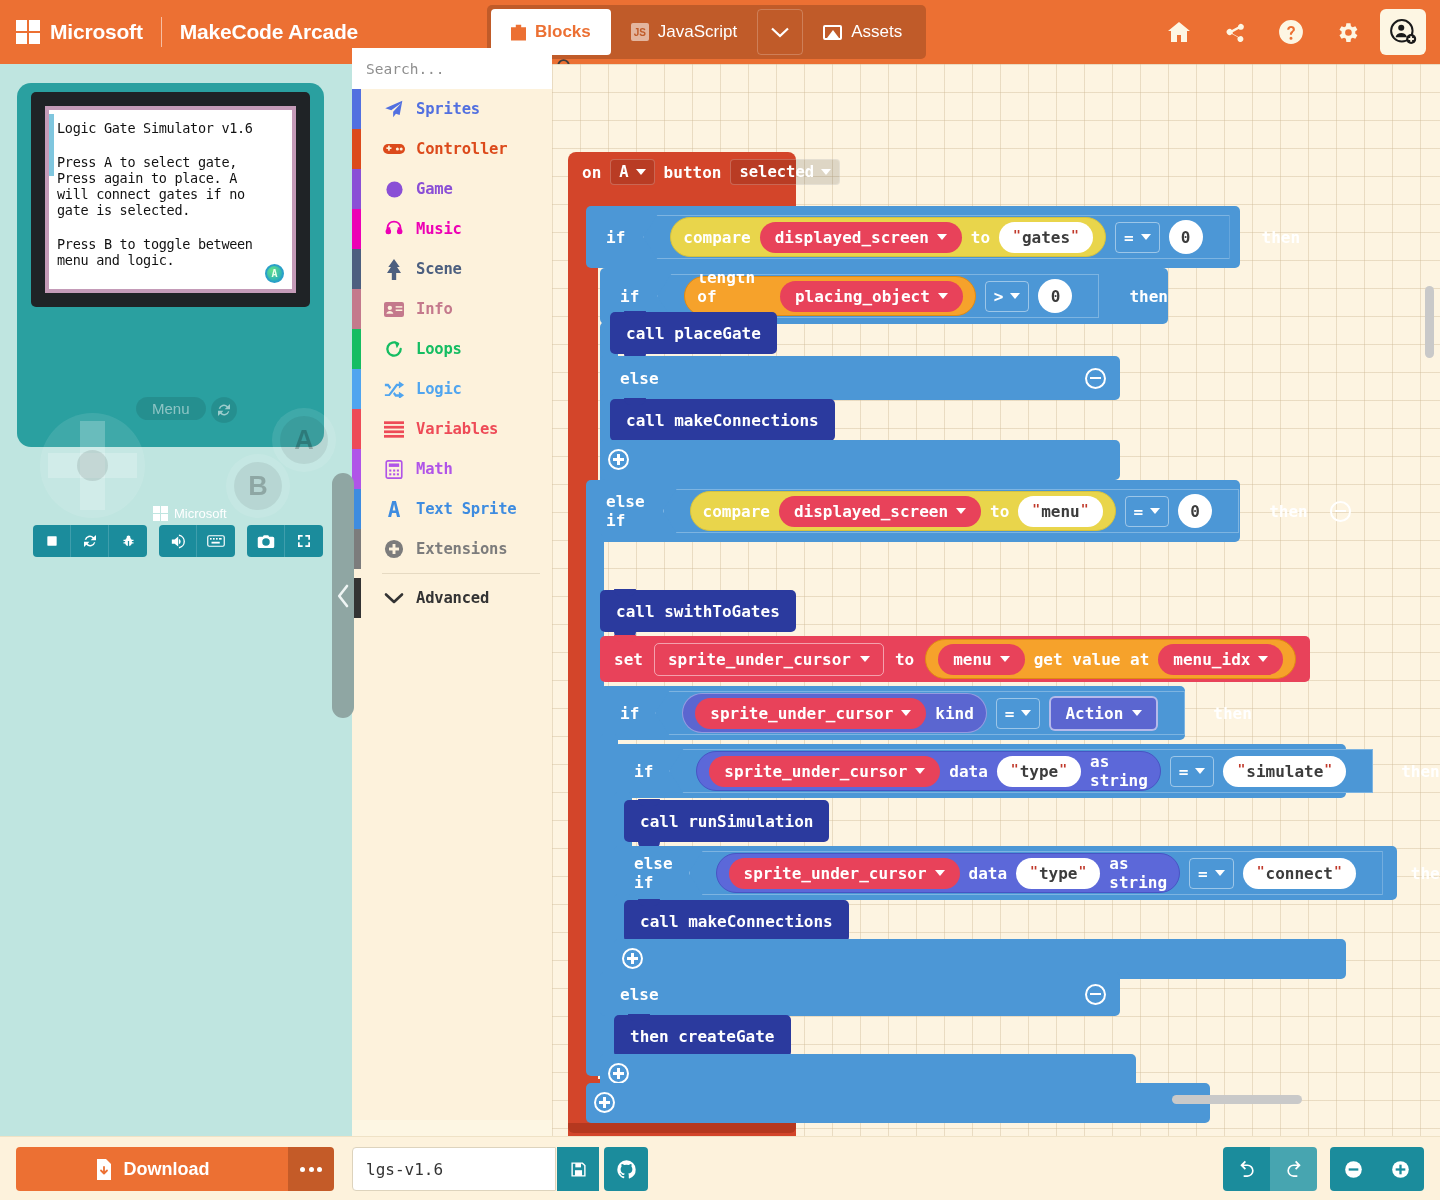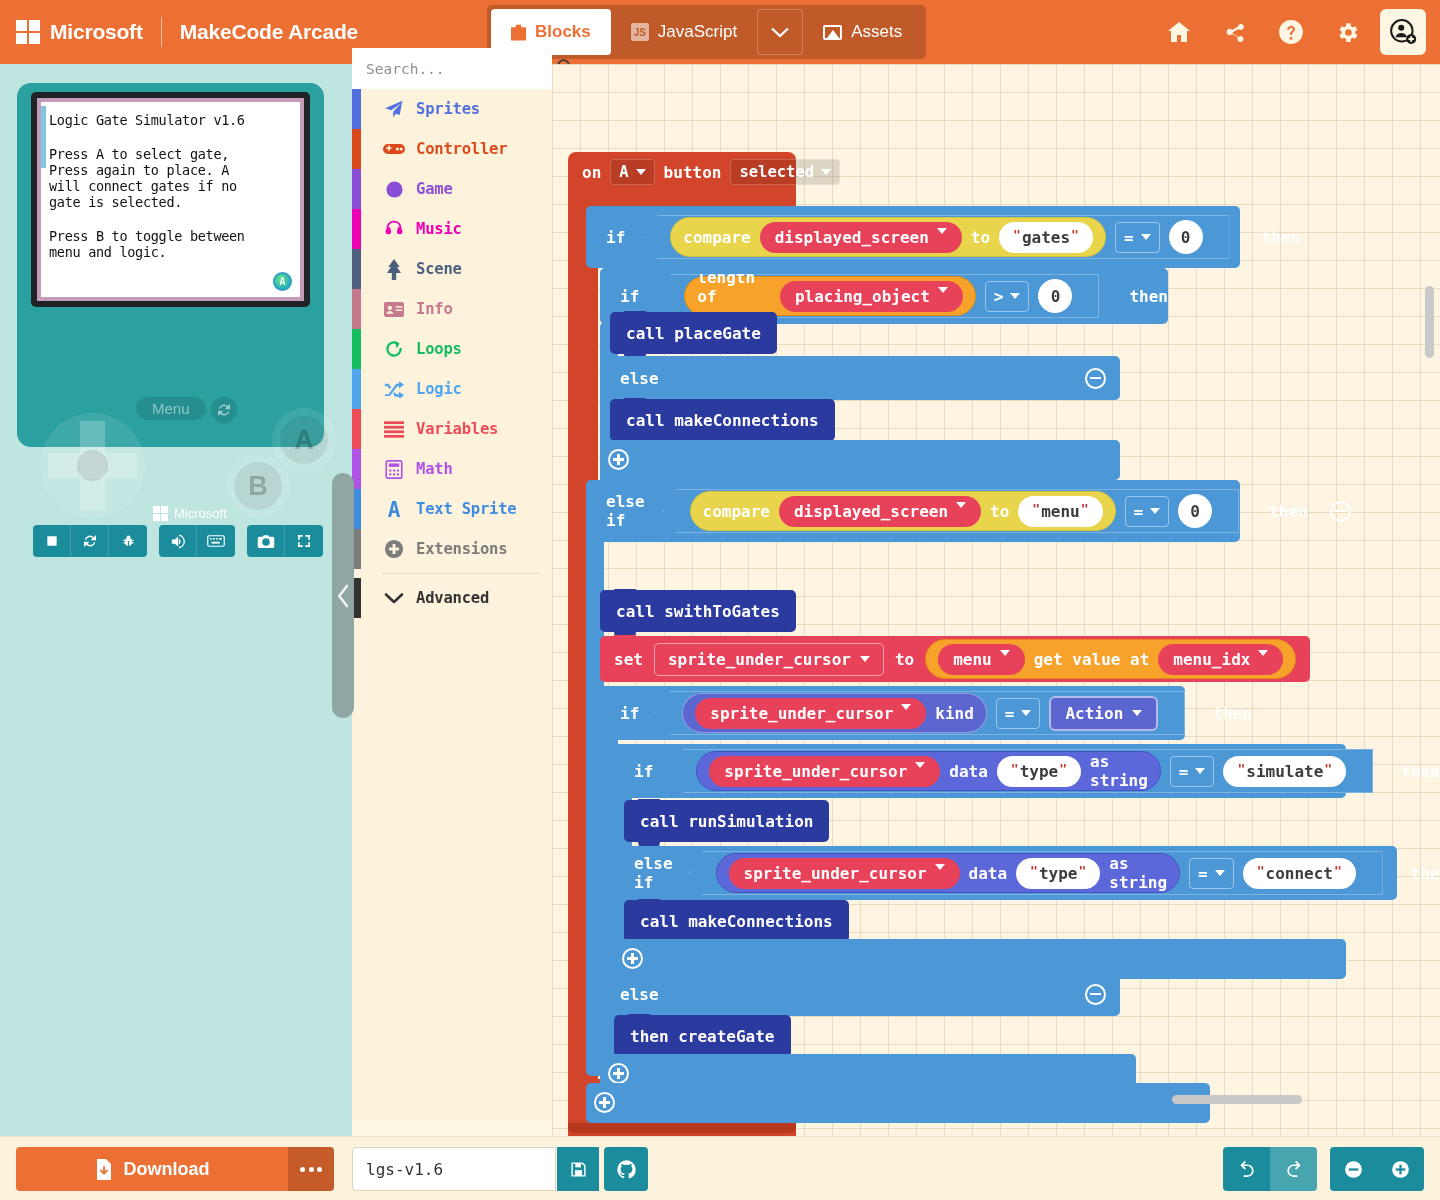--- a/index.html
+++ b/index.html
@@ -52,21 +52,21 @@
   .hbtn svg { fill: #FDF6E3; }
   .hbtn.boxed { background: #FDF6E3; }
   .hbtn.boxed svg { fill: #1a1a1a; }
 
   
   #sim-panel { position: absolute; left: 0; top: 64px; width: 352px; height: 1072px;
     background: #BFE5E0; }
   #sim-device { position: absolute; left: 17px; top: 19px; width: 307px; height: 364px;
     background: #2AA0A0; border-radius: 14px; }
   #sim-screen-frame { position: absolute; left: 14px; top: 9px; width: 279px; height: 215px;
-    background: #1f2326; border-radius: 5px; padding: 6px; }
+    background: #1f2326; border-radius: 5px; padding: 14px; }
   #sim-screen-inner { width: 100%; height: 100%; background: #C49BB8; padding: 4px; }
   #sim-screen { width: 100%; height: 100%; background: #ffffff; position: relative;
     overflow: hidden; padding: 10px 8px 0 8px; }
   #sim-screen-lmark { position:absolute; left:0; top:4px; width:5px; height:62px;
     background:#7FC6DE; }
   .sim-text { font-family: "DejaVu Sans Mono", monospace; font-size: 13.5px;
     color: #111; line-height: 16px; letter-spacing: -0.3px; white-space: pre-wrap; }
   .sim-text.gap { margin-top: 18px; }
   #sim-badge { position: absolute; right: 8px; bottom: 6px; width: 19px; height: 19px;
     border-radius: 50%; background: radial-gradient(circle at 35% 30%, #62e08a, #19a0c8);
@@ -180,21 +180,21 @@
 
   .rep { display: inline-flex; align-items: center; gap: 9px; border-radius: 22px;
     padding: 5px 12px; height: 40px; font-family: "DejaVu Sans Mono", monospace;
     font-size: 16px; font-weight: bold; color: #fff; }
   .rep.logic  { background: #E9D54B; color: #fff; border: 1.5px solid #D6C23E; }
   .rep.array  { background: #F6A22B; border: 1.5px solid #E08A12; }
   .rep.sprite { background: #5C68D9; border: 1.5px solid #4854C4; }
   .rep.kindR  { background: #5B66D0; border: 1.5px solid rgba(255,255,255,.35); }
 
   .pill-var { background: #E8425A; border-radius: 20px; padding: 6px 15px; color: #fff;
-    display: inline-flex; gap: 8px; font-family: "DejaVu Sans Mono", monospace;
+    display: inline-flex; align-items: center; gap: 8px; font-family: "DejaVu Sans Mono", monospace;
     font-size: 16px; font-weight: bold; cursor: pointer; }
   .pill-str { background: #fff; border-radius: 20px; padding: 6px 14px; color: #3c3c3c;
     display: inline-flex; align-items: baseline; gap: 1px; font-family: "DejaVu Sans Mono", monospace;
     font-size: 16px; cursor: pointer; }
   .qm { color: #C0392B; font-size: 13px; position: relative; top: -4px; }
   .pill-num { background: #fff; border-radius: 50%; min-width: 34px; height: 34px;
     display:inline-flex; align-items:center; justify-content:center; color:#3c3c3c;
     font-family: "DejaVu Sans Mono", monospace; font-size: 16px; cursor: pointer; }
   .op-sel { border: 1.5px solid rgba(255,255,255,.45); border-radius: 4px; padding: 5px 8px;
     display: inline-flex; align-items: center; gap: 7px; color: #fff;

